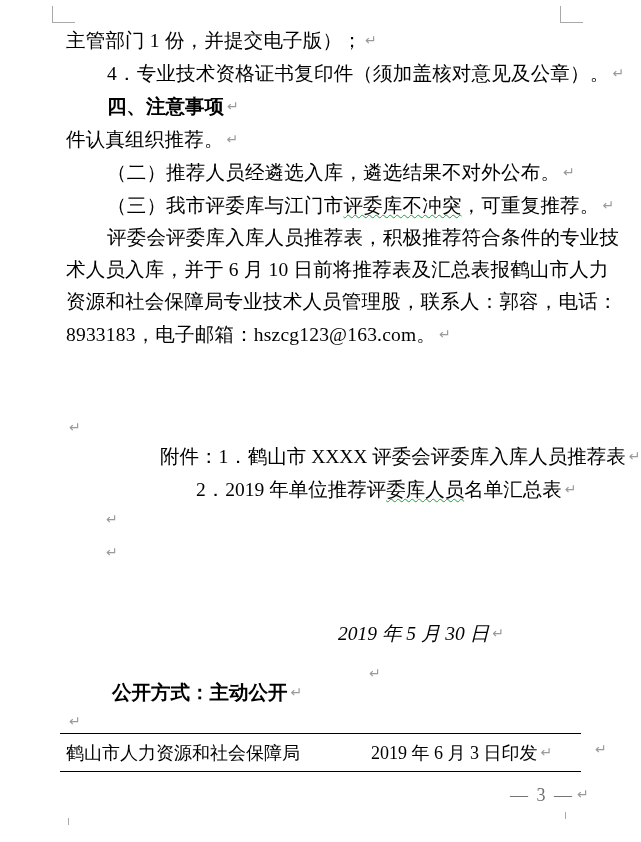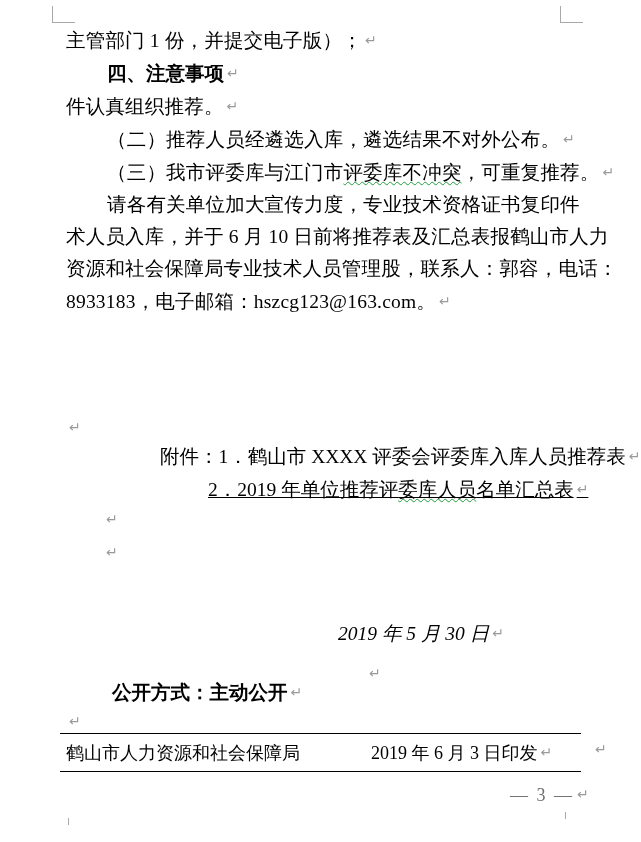--- a/index.html
+++ b/index.html
@@ -76,21 +76,21 @@
     text-decoration-color: #1f9e3d;
     text-decoration-style: wavy;
     text-decoration-thickness: 1px;
     text-underline-offset: 2px;
   }
 
   
   .abs { position: absolute; white-space: nowrap; color: #000; }
 
   .attach-1 { left: 160px; top: 443px; font-size: 19.5px; }
-  .attach-2 { left: 208px; top: 476px; font-size: 19.5px; text-decoration: underline; }
+  .attach-2 { left: 196px; top: 476px; font-size: 19.5px; }
 
   .blank-a { left: 66px;  top: 417px; font-size: 19.5px; }
   .blank-b { left: 103px; top: 509px; font-size: 19.5px; }
   .blank-c { left: 103px; top: 542px; font-size: 19.5px; }
   .blank-d { left: 366px; top: 663px; font-size: 19.5px; }
   .blank-e { left: 66px;  top: 711px; font-size: 19.5px; }
 
   .sign-org  { left: 283px; top: 587px; font-size: 19.5px; }
   .sign-date { left: 338px; top: 620px; font-size: 19.5px; font-style: italic; }
 
@@ -125,31 +125,32 @@
   <div class="crop crop-tl"></div>
   <div class="crop crop-tr"></div>
   <div class="crop crop-bl"></div>
   <div class="crop crop-br"></div>
 
   <div class="body-text">
 
     <div class="ln ind1"><span>主管部门 1 份，并提交电子版）；</span><span class="pil">↵</span></div>
 
 
+    <div class="ln ind2"><span>4．专业技术资格证书复印件（须加盖核对意见及公章）。</span><span class="pil">↵</span></div>
 
     <div class="ln ind2"><span class="hei">四、注意事项</span><span class="pil">↵</span></div>
 
 
     <div class="ln ind1"><span>件认真组织推荐。</span><span class="pil">↵</span></div>
 
     <div class="ln ind2"><span>（二）推荐人员经遴选入库，遴选结果不对外公布。</span><span class="pil">↵</span></div>
 
     <div class="ln ind2"><span id="spell-line">（三）我市评委库与江门市<span class="wavy">评委库不冲突</span>，可重复推荐。</span><span class="pil">↵</span></div>
 
-    <div class="ln ind2"><span>请各有关单位加大宣传力度，专业技术资格证书复印件</span></div>
+    <div class="ln ind2"><span>评委会评委库入库人员推荐表，积极推荐符合条件的专业技</span></div>
 
     <div class="ln ind1"><span>术人员入库，并于 6 月 10 日前将推荐表及汇总表报鹤山市人力</span></div>
 
     <div class="ln ind1"><span>资源和社会保障局专业技术人员管理股，联系人：郭容，电话：</span></div>
 
     <div class="ln ind1"><span>8933183，电子邮箱：hszcg123@163.com。</span><span class="pil">↵</span></div>
 
   </div>
 
   <div class="abs blank-a"><span class="pil">↵</span></div>

